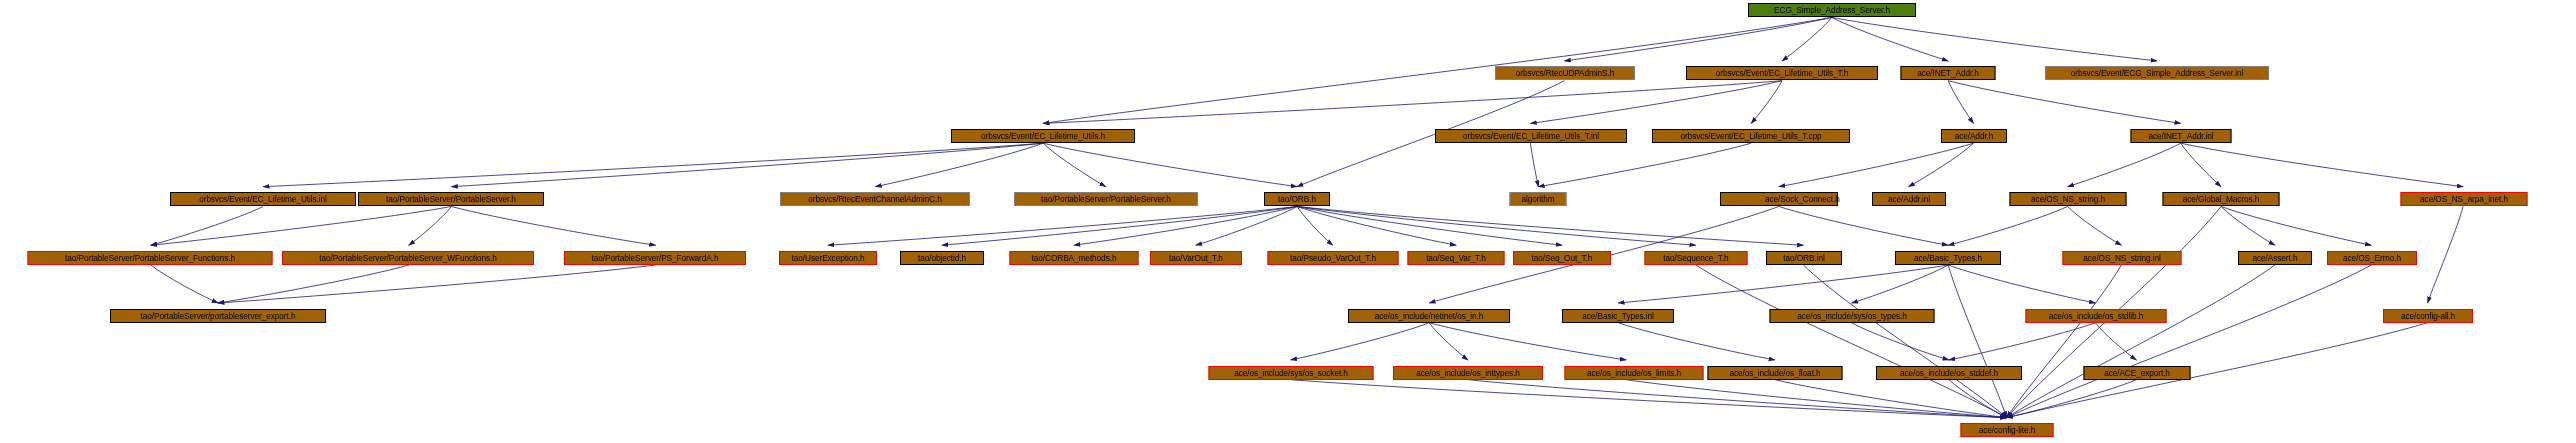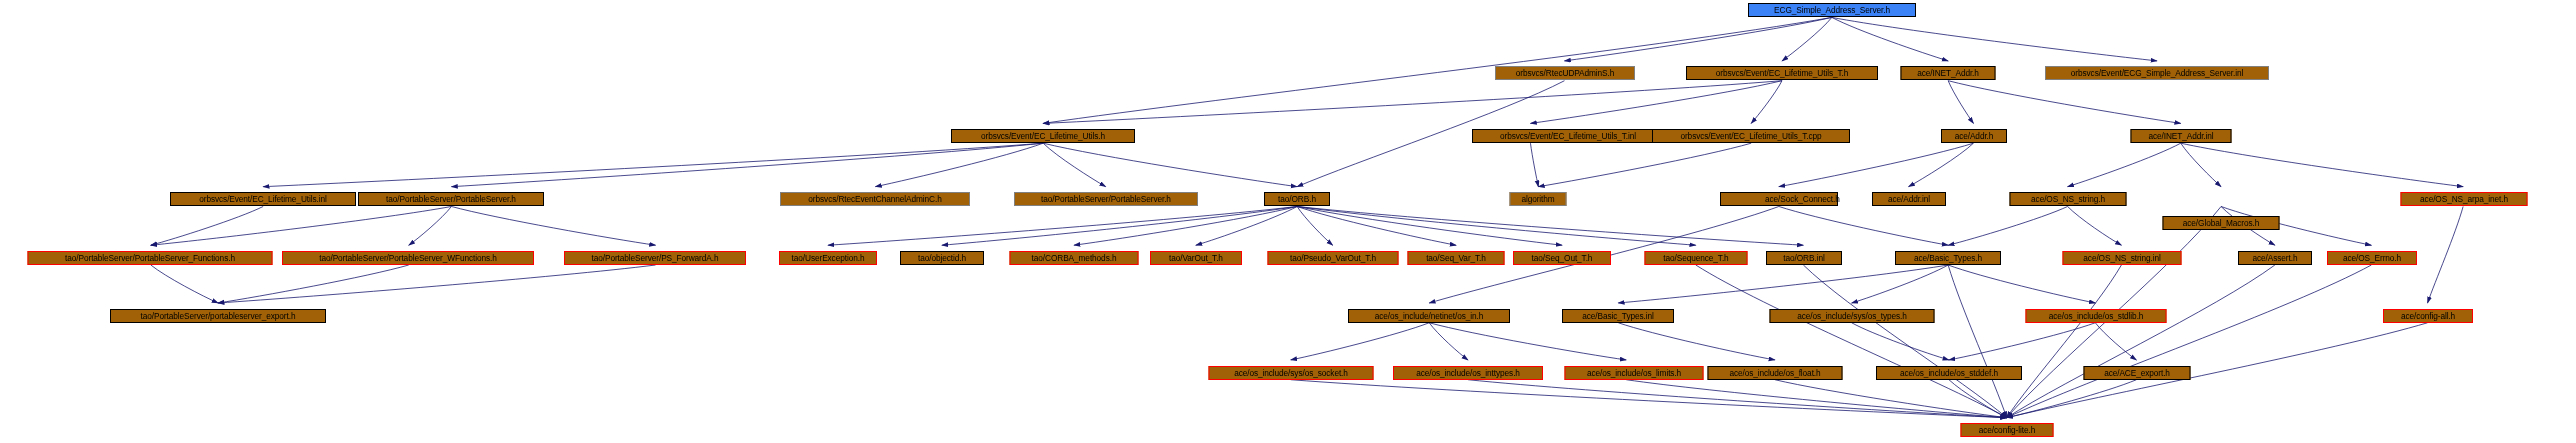--- a/index.html
+++ b/index.html
@@ -22,21 +22,21 @@
     color:#000000;
     white-space:nowrap;
     background:#a16207;
     border:0.8px solid #808080;
     padding:0 3.2px;
     letter-spacing:-0.1px;
     transform:translateX(-50%);
   }
   .node.black{border:0.8px solid #000000;}
   .node.red{border:0.8px solid #ff0000;}
-  .node.root{background:#3b82f6;border:0.8px solid #000000;}
+  .node.root{background:#4d7c0f;border:0.8px solid #000000;}
 </style>
 </head>
 <body>
 
 <div id="graph">
   <svg class="edges" id="edge-layer" xmlns="http://www.w3.org/2000/svg" viewBox="0 0 3255 560" width="2576" height="443">
     <defs>
       <marker id="arrow" markerWidth="9" markerHeight="9" refX="8" refY="3" orient="auto" markerUnits="strokeWidth">
         <path d="M0,0 L9,3 L0,6 z" fill="#191970"></path>
       </marker>
@@ -114,34 +114,34 @@
         <path d="M2143,335 C2229.46,390 2449.54,480 2536,528" fill="none" stroke="#191970" stroke-width="1" marker-end="url(#arrow)"></path>
       </g>
   </svg>
   <div id="node-layer">
       <div class="node root" style="left: 1832px; top: 3.2px; width: 168px;">ECG_Simple_Address_Server.h</div>
       <div class="node grey" style="left: 1565px; top: 66px; width: 140px;">orbsvcs/RtecUDPAdminS.h</div>
       <div class="node black" style="left: 1782px; top: 66px; width: 192px;">orbsvcs/Event/EC_Lifetime_Utils_T.h</div>
       <div class="node black" style="left: 1948px; top: 66px; width: 95px;">ace/INET_Addr.h</div>
       <div class="node grey" style="left: 2157px; top: 66px; width: 224px;">orbsvcs/Event/ECG_Simple_Address_Server.inl</div>
       <div class="node black" style="left: 1043px; top: 129px; width: 184px;">orbsvcs/Event/EC_Lifetime_Utils.h</div>
-      <div class="node black" style="left: 1531px; top: 129px; width: 192px; margin-left: 37px;">orbsvcs/Event/EC_Lifetime_Utils_T.inl</div>
+      <div class="node black" style="left: 1531px; top: 129px; width: 192px;">orbsvcs/Event/EC_Lifetime_Utils_T.inl</div>
       <div class="node black" style="left: 1751px; top: 129px; width: 198px;">orbsvcs/Event/EC_Lifetime_Utils_T.cpp</div>
       <div class="node black" style="left: 1974px; top: 129px; width: 66px;">ace/Addr.h</div>
       <div class="node black" style="left: 2181px; top: 129px; width: 101px;">ace/INET_Addr.inl</div>
       <div class="node black" style="left: 263px; top: 192px; width: 186px;">orbsvcs/Event/EC_Lifetime_Utils.inl</div>
       <div class="node black" style="left: 451px; top: 192px; width: 186px;">tao/PortableServer/PortableServer.h</div>
       <div class="node grey" style="left: 875px; top: 192px; width: 190px;">orbsvcs/RtecEventChannelAdminC.h</div>
       <div class="node grey" style="left: 1106px; top: 192px; width: 184px;">tao/PortableServer/PortableServer.h</div>
       <div class="node black" style="left: 1297px; top: 192px; width: 66px;">tao/ORB.h</div>
       <div class="node grey" style="left: 1538px; top: 192px; width: 57px;">algorithm</div>
       <div class="node black" style="left: 1779px; top: 192px; width: 118px; padding-left: 44px;">ace/Sock_Connect.h</div>
       <div class="node black" style="left: 1909px; top: 192px; width: 74px;">ace/Addr.inl</div>
       <div class="node black" style="left: 2068px; top: 192px; width: 117px;">ace/OS_NS_string.h</div>
-      <div class="node black" style="left: 2221px; top: 192px; width: 117px; margin-top: 24px;">ace/Global_Macros.h</div>
+      <div class="node black" style="left: 2221px; top: 192px; width: 117px;">ace/Global_Macros.h</div>
       <div class="node red" style="left: 2464px; top: 192px; width: 127px;">ace/OS_NS_arpa_inet.h</div>
       <div class="node red" style="left: 150px; top: 251px; width: 245px;">tao/PortableServer/PortableServer_Functions.h</div>
       <div class="node red" style="left: 408px; top: 251px; width: 252px;">tao/PortableServer/PortableServer_WFunctions.h</div>
       <div class="node red" style="left: 655px; top: 251px; width: 182px;">tao/PortableServer/PS_ForwardA.h</div>
       <div class="node red" style="left: 828px; top: 251px; width: 98px;">tao/UserException.h</div>
       <div class="node black" style="left: 942px; top: 251px; width: 84px;">tao/objectid.h</div>
       <div class="node red" style="left: 1074px; top: 251px; width: 129px;">tao/CORBA_methods.h</div>
       <div class="node red" style="left: 1196px; top: 251px; width: 92px;">tao/VarOut_T.h</div>
       <div class="node red" style="left: 1333px; top: 251px; width: 131px;">tao/Pseudo_VarOut_T.h</div>
       <div class="node red" style="left: 1456px; top: 251px; width: 97px;">tao/Seq_Var_T.h</div>

